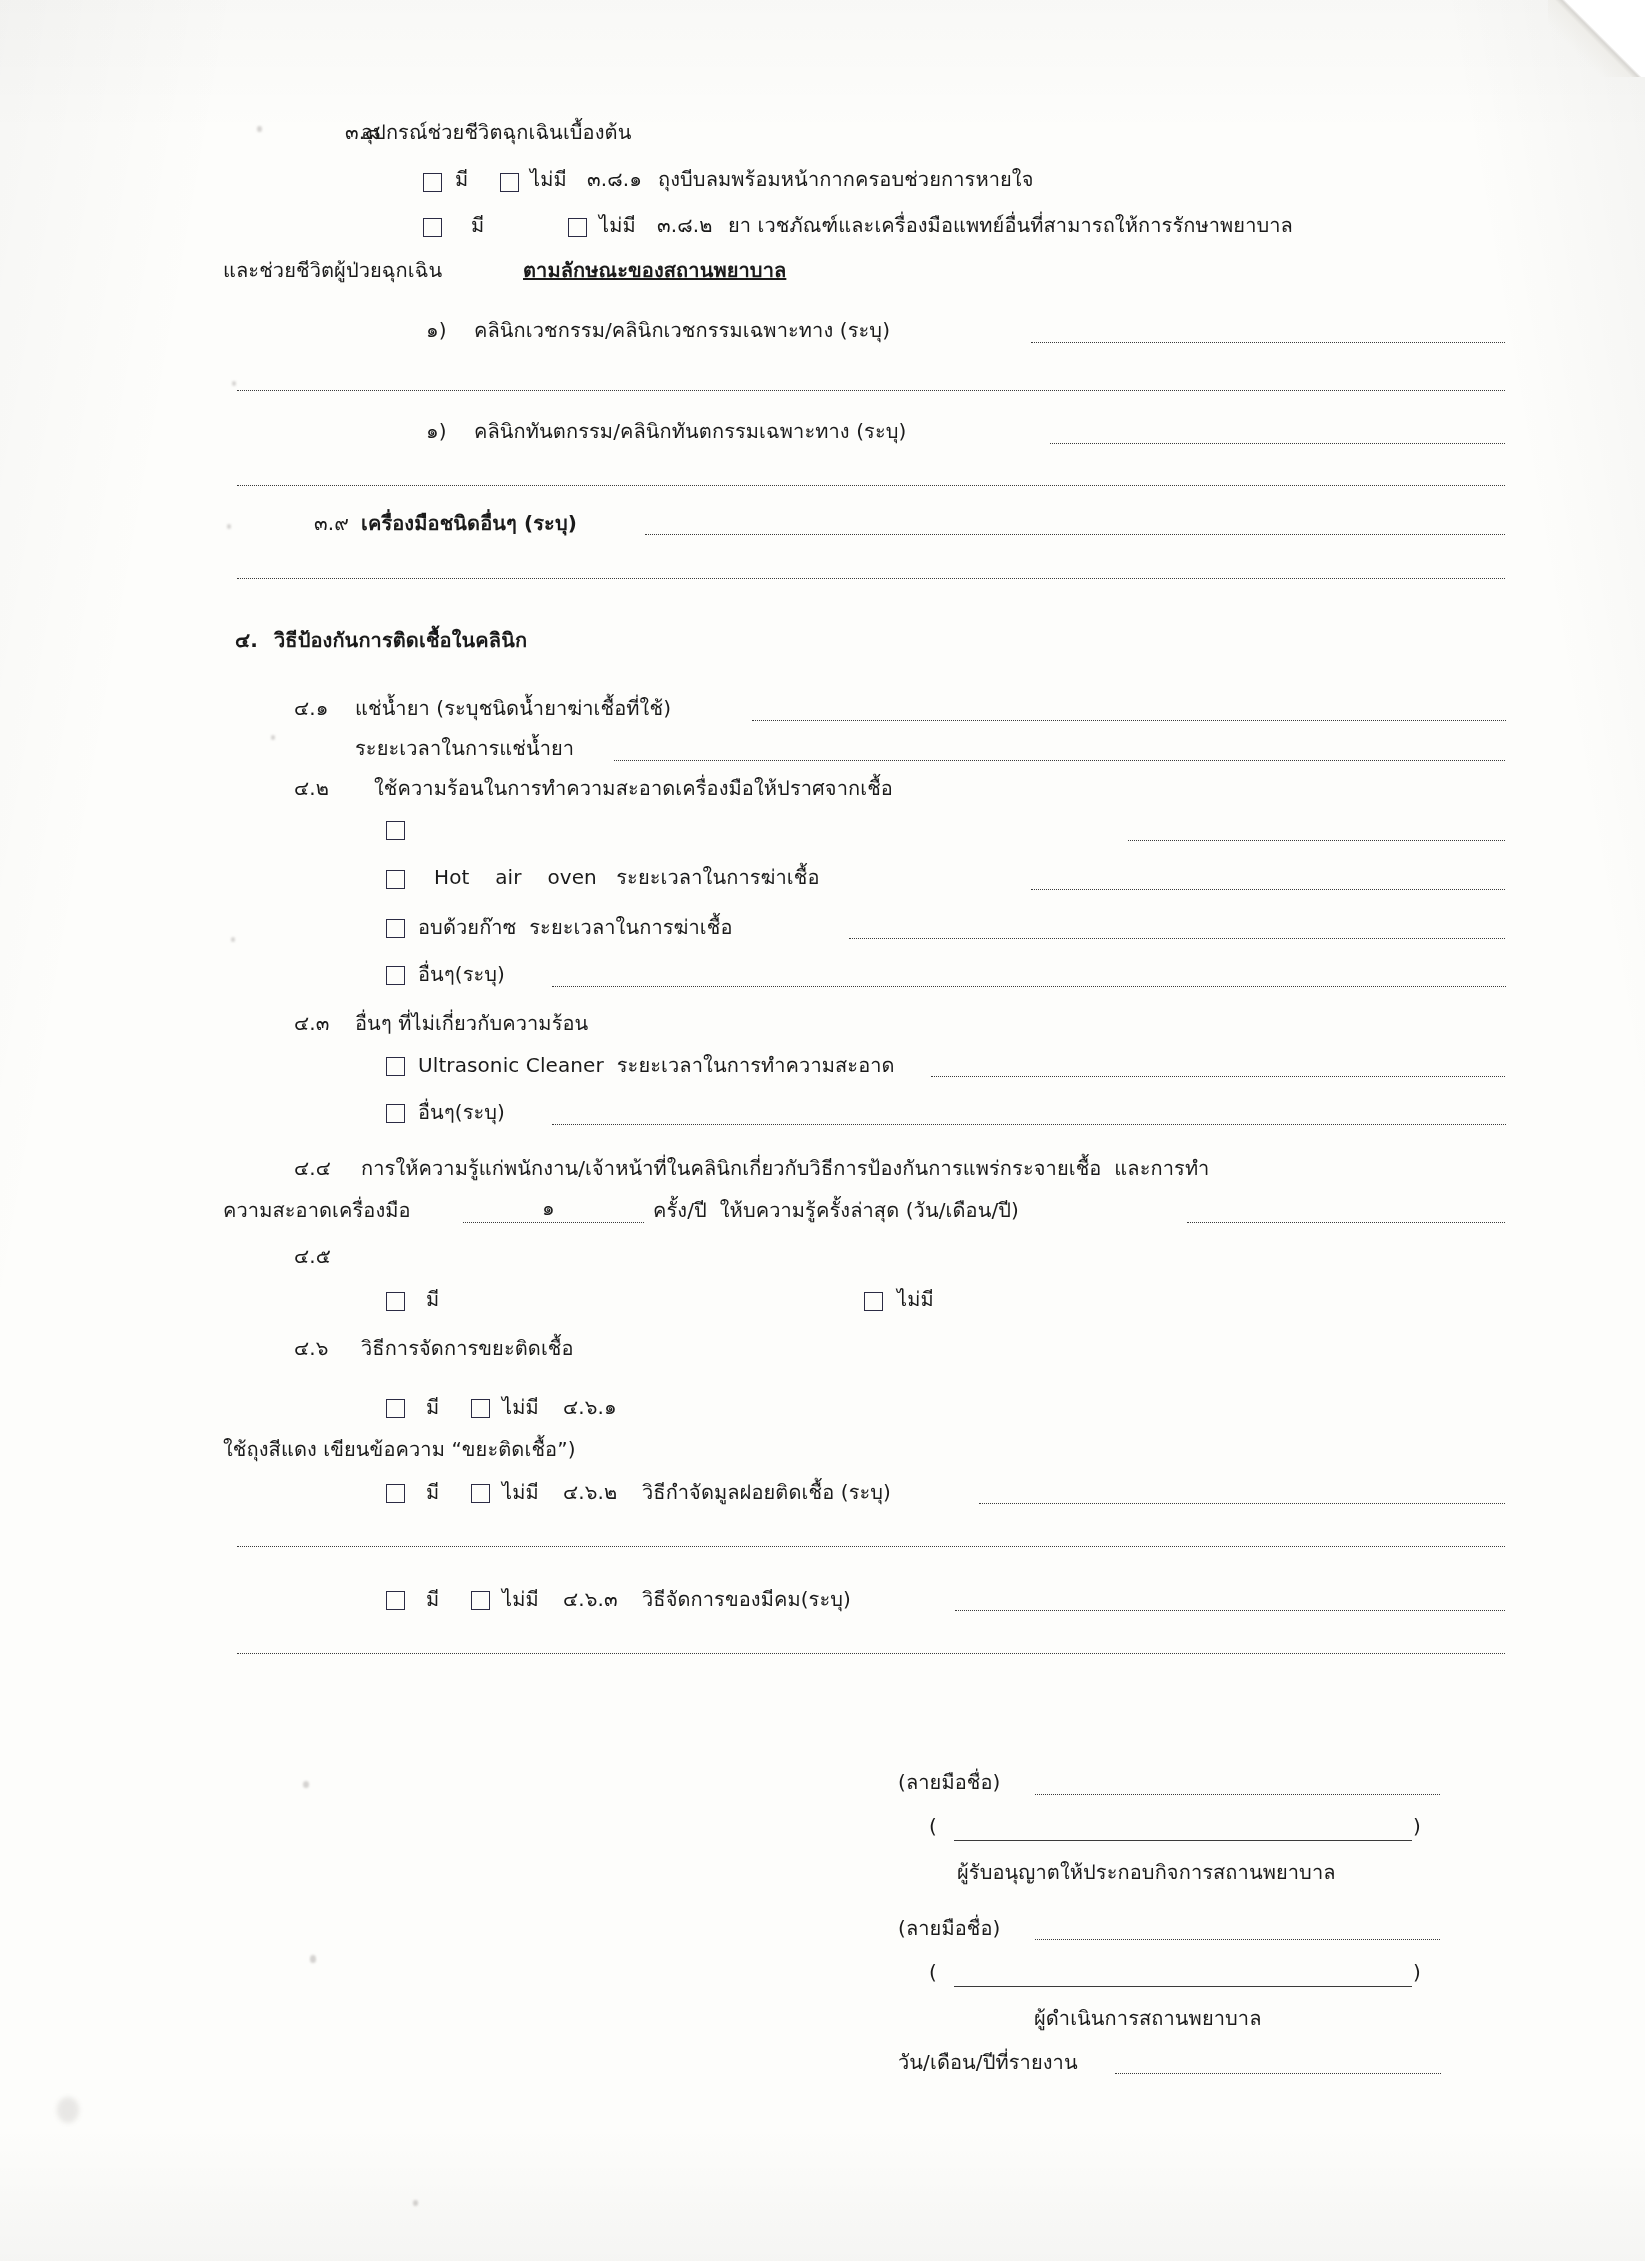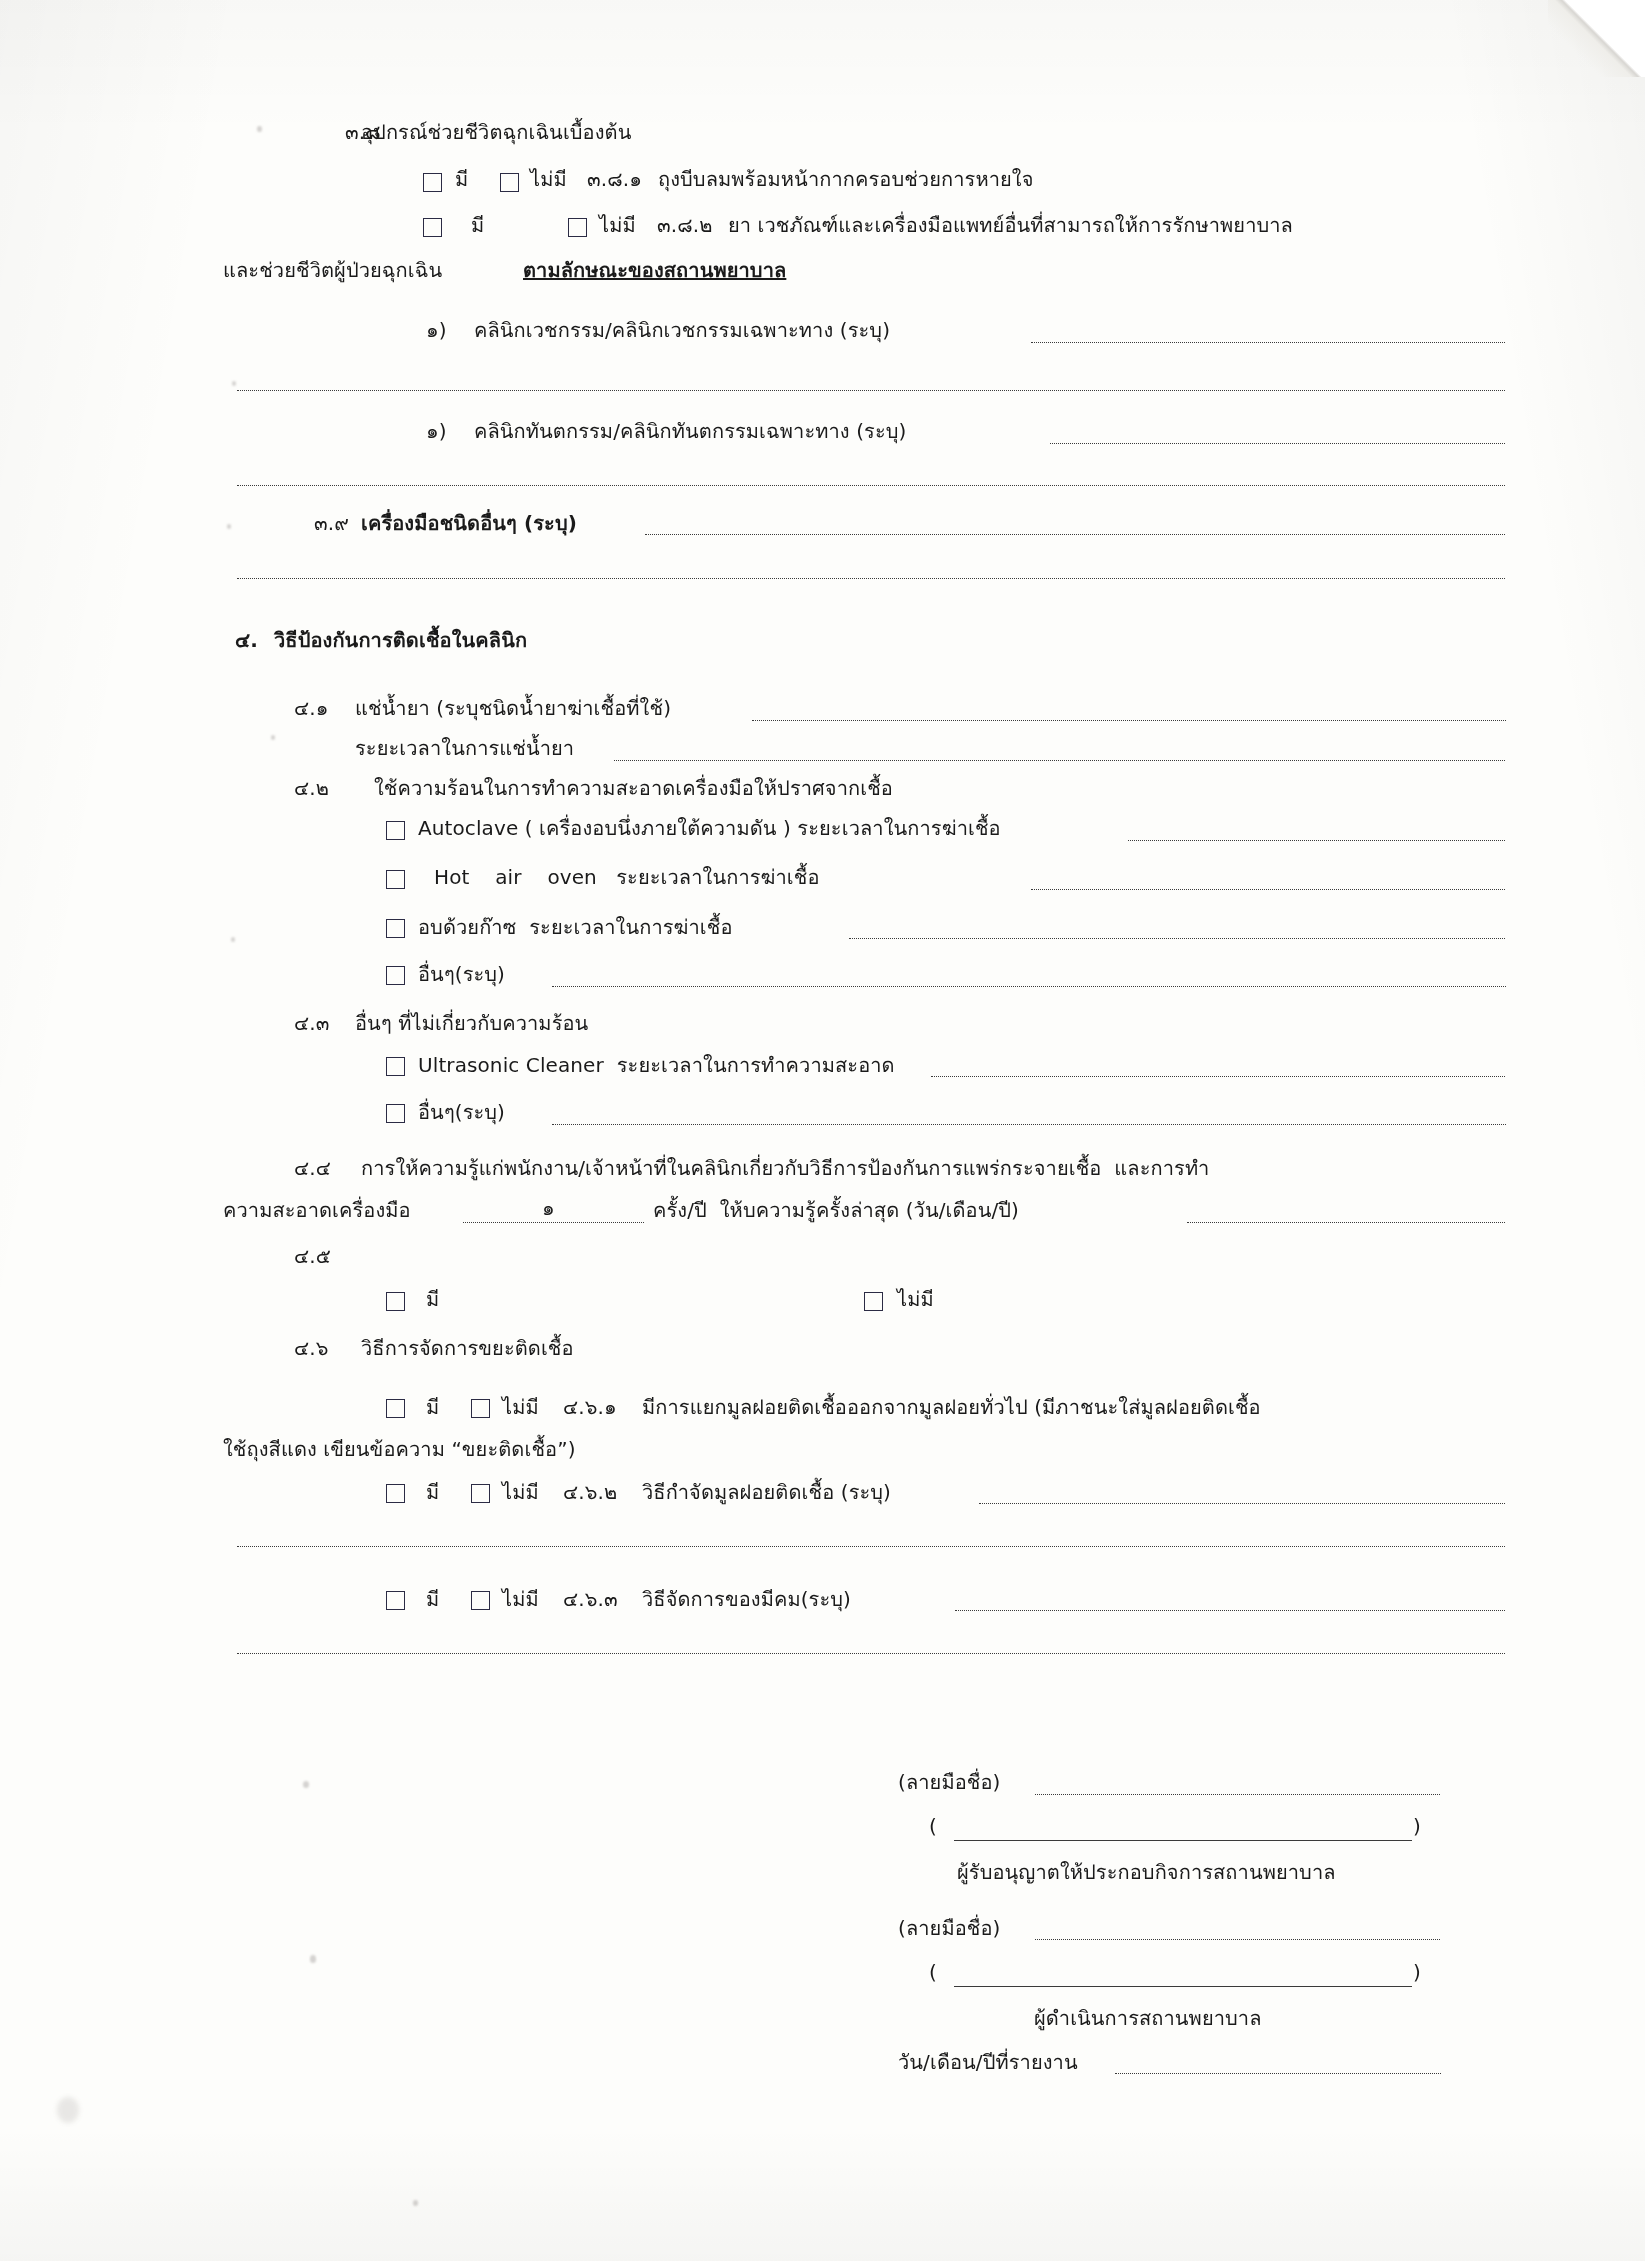--- a/index.html
+++ b/index.html
@@ -144,21 +144,20 @@
     <div class="line" style="left:294px; top:695px;">๔.๑</div>
     <div class="line" style="left:355px; top:695px;">แช่น้ำยา (ระบุชนิดน้ำยาฆ่าเชื้อที่ใช้)</div>
     <div class="dotline" style="left:752px; top:720px; width:754px;"></div>
     <div class="line" style="left:355px; top:735px;">ระยะเวลาในการแช่น้ำยา</div>
     <div class="dotline" style="left:614px; top:760px; width:891px;"></div>
 
     <div class="line" style="left:294px; top:775px;">๔.๒</div>
     <div class="line" style="left:374px; top:775px;">ใช้ความร้อนในการทำความสะอาดเครื่องมือให้ปราศจากเชื้อ</div>
 
     <div class="checkbox" style="left:386px; top:821px;"></div>
-    <div class="line latin" style="left:418px; top:815px;">Autoclave ( เครื่องอบนึ่งภายใต้ความดัน ) ระยะเวลาในการฆ่าเชื้อ</div>
     <div class="dotline" style="left:1128px; top:840px; width:377px;"></div>
 
     <div class="checkbox" style="left:386px; top:870px;"></div>
     <div class="line latin" style="left:434px; top:864px;">Hot    air    oven   ระยะเวลาในการฆ่าเชื้อ</div>
     <div class="dotline" style="left:1031px; top:889px; width:474px;"></div>
 
     <div class="checkbox" style="left:386px; top:919px;"></div>
     <div class="line" style="left:418px; top:914px;">อบด้วยก๊าซ  ระยะเวลาในการฆ่าเชื้อ</div>
     <div class="dotline" style="left:849px; top:938px; width:656px;"></div>
 
@@ -192,21 +191,20 @@
     <div class="line" style="left:897px; top:1286px;">ไม่มี</div>
 
     <div class="line" style="left:294px; top:1335px;">๔.๖</div>
     <div class="line" style="left:361px; top:1335px;">วิธีการจัดการขยะติดเชื้อ</div>
 
     <div class="checkbox" style="left:386px; top:1399px;"></div>
     <div class="line" style="left:426px; top:1394px;">มี</div>
     <div class="checkbox" style="left:471px; top:1399px;"></div>
     <div class="line" style="left:502px; top:1394px;">ไม่มี</div>
     <div class="line" style="left:563px; top:1394px;">๔.๖.๑</div>
-    <div class="line" style="left:642px; top:1394px;">มีการแยกมูลฝอยติดเชื้อออกจากมูลฝอยทั่วไป (มีภาชนะใส่มูลฝอยติดเชื้อ</div>
     <div class="line" style="left:223px; top:1436px;">ใช้ถุงสีแดง เขียนข้อความ “ขยะติดเชื้อ”)</div>
 
     <div class="checkbox" style="left:386px; top:1484px;"></div>
     <div class="line" style="left:426px; top:1479px;">มี</div>
     <div class="checkbox" style="left:471px; top:1484px;"></div>
     <div class="line" style="left:502px; top:1479px;">ไม่มี</div>
     <div class="line" style="left:563px; top:1479px;">๔.๖.๒</div>
     <div class="line" style="left:642px; top:1479px;">วิธีกำจัดมูลฝอยติดเชื้อ (ระบุ)</div>
     <div class="dotline" style="left:979px; top:1503px; width:526px;"></div>
     <div class="dotline" style="left:237px; top:1546px; width:1268px;"></div>

